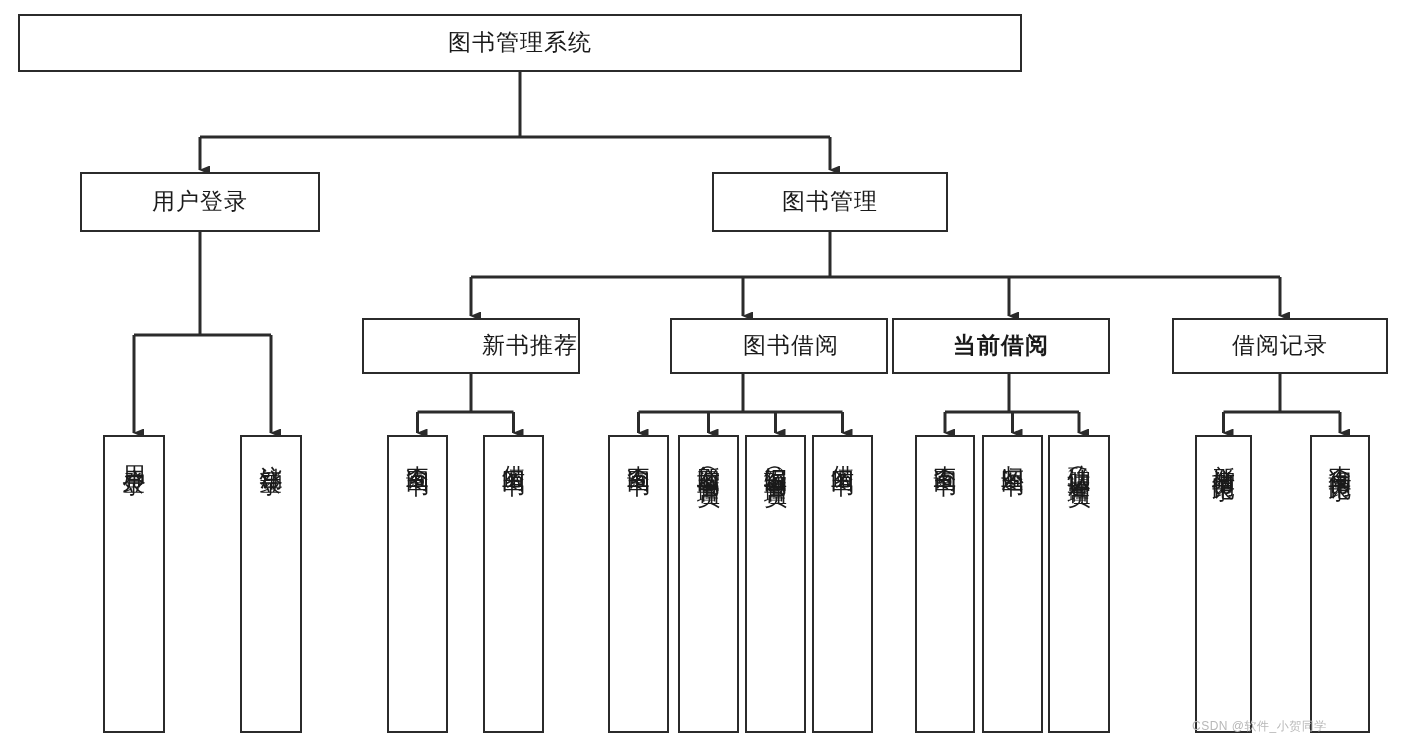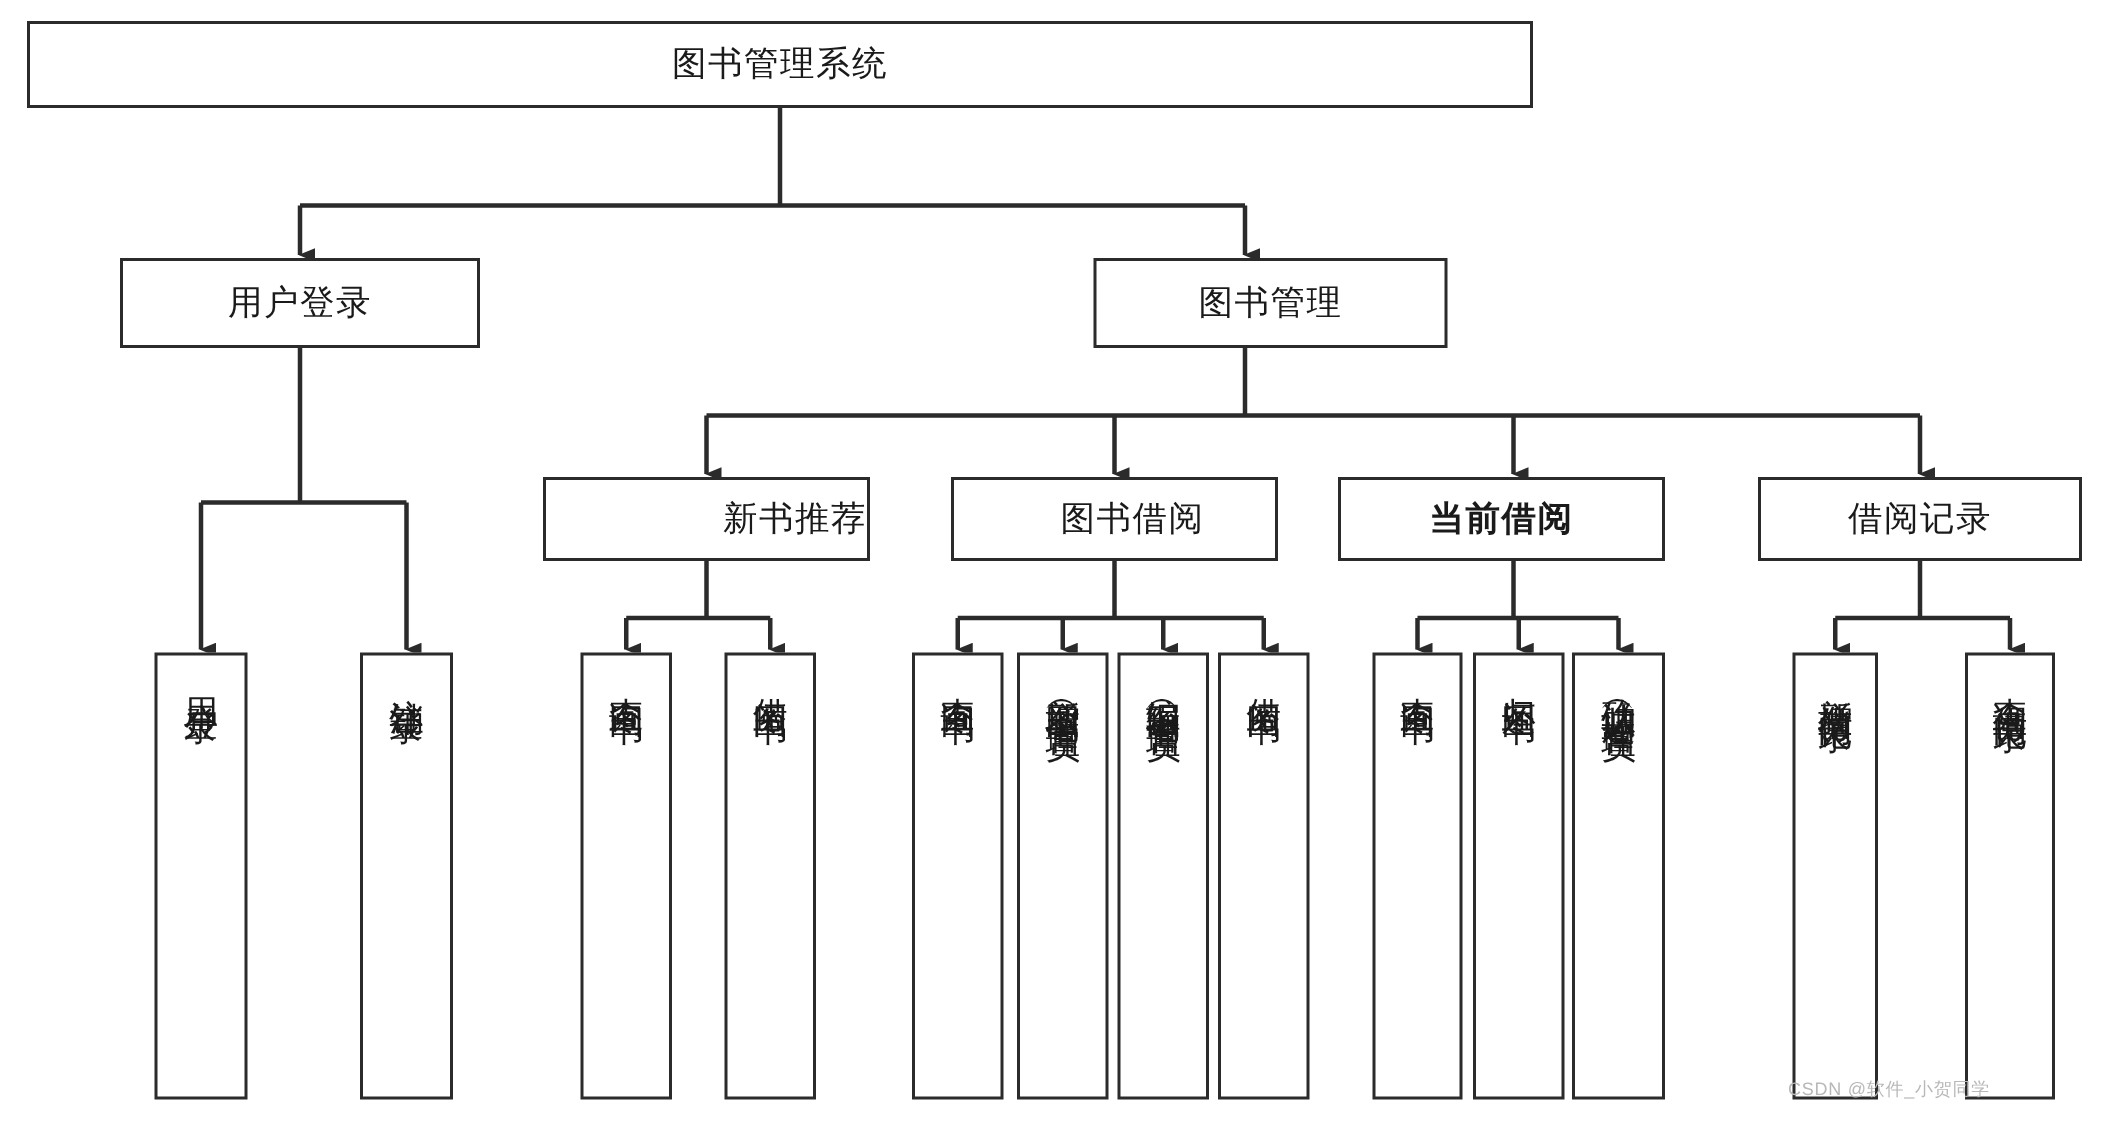--- a/index.html
+++ b/index.html
@@ -111,28 +111,28 @@
       </g>
   </svg>
 
   <div class="node-box node-horizontal" id="box-root" style="left: 18px; top: 14px; width: 1004px; height: 58px;">
     <span class="node-label">图书管理系统</span>
   </div>
 
   <div class="node-box node-horizontal" id="box-user-login" style="left: 80px; top: 172px; width: 240px; height: 60px;">
     <span class="node-label">用户登录</span>
   </div>
-  <div class="node-box node-horizontal" id="box-book-manage" style="left: 712px; top: 172px; width: 236px; height: 60px; margin-left: 17px;">
+  <div class="node-box node-horizontal" id="box-book-manage" style="left: 712px; top: 172px; width: 236px; height: 60px;">
     <span class="node-label">图书管理</span>
   </div>
 
   <div class="node-box node-horizontal" id="box-new-book-recommend" style="left: 362px; top: 318px; width: 218px; height: 56px; justify-content: flex-end;">
     <span class="node-label">新书推荐</span>
   </div>
-  <div class="node-box node-horizontal" id="box-book-borrow" style="left: 634px; top: 318px; width: 218px; height: 56px; padding-left: 24px;">
+  <div class="node-box node-horizontal" id="box-book-borrow" style="left: 670px; top: 318px; width: 218px; height: 56px; padding-left: 24px;">
     <span class="node-label">图书借阅</span>
   </div>
   <div class="node-box node-horizontal" id="box-current-borrow" style="left: 892px; top: 318px; width: 218px; height: 56px; font-weight: bold;">
     <span class="node-label">当前借阅</span>
   </div>
   <div class="node-box node-horizontal" id="box-borrow-record" style="left: 1172px; top: 318px; width: 216px; height: 56px;">
     <span class="node-label">借阅记录</span>
   </div>
 
   <div class="node-box node-vertical" id="box-leaf-user-login" style="left: 103px; top: 435px; width: 62px; height: 298px;">

